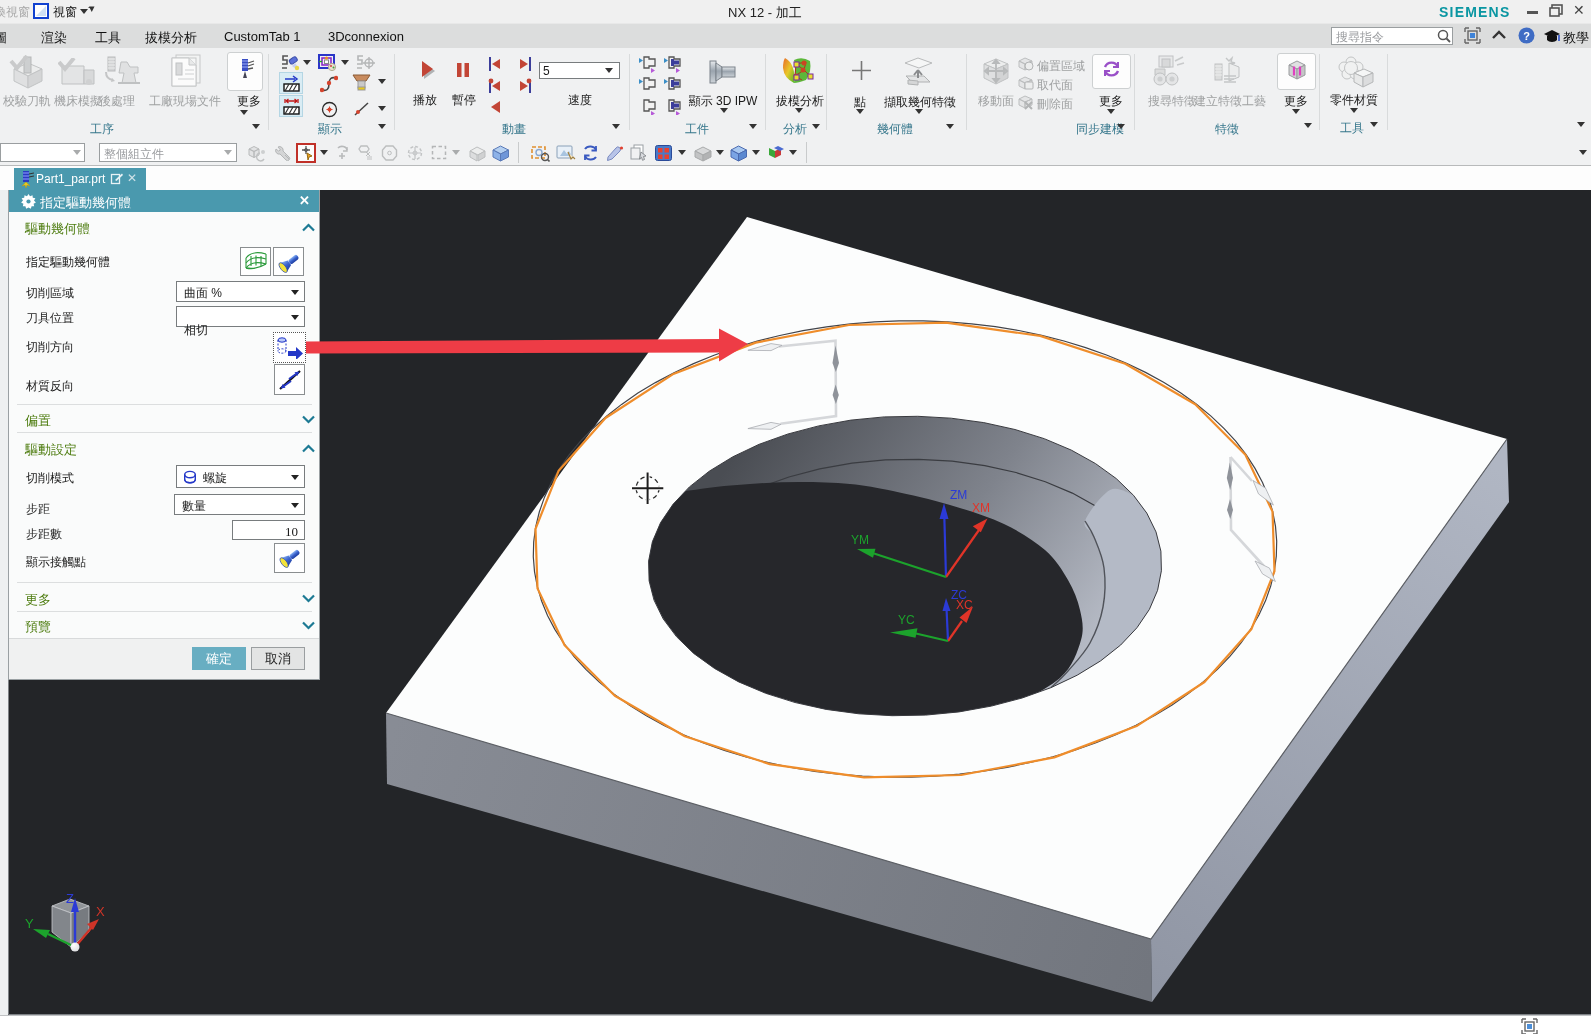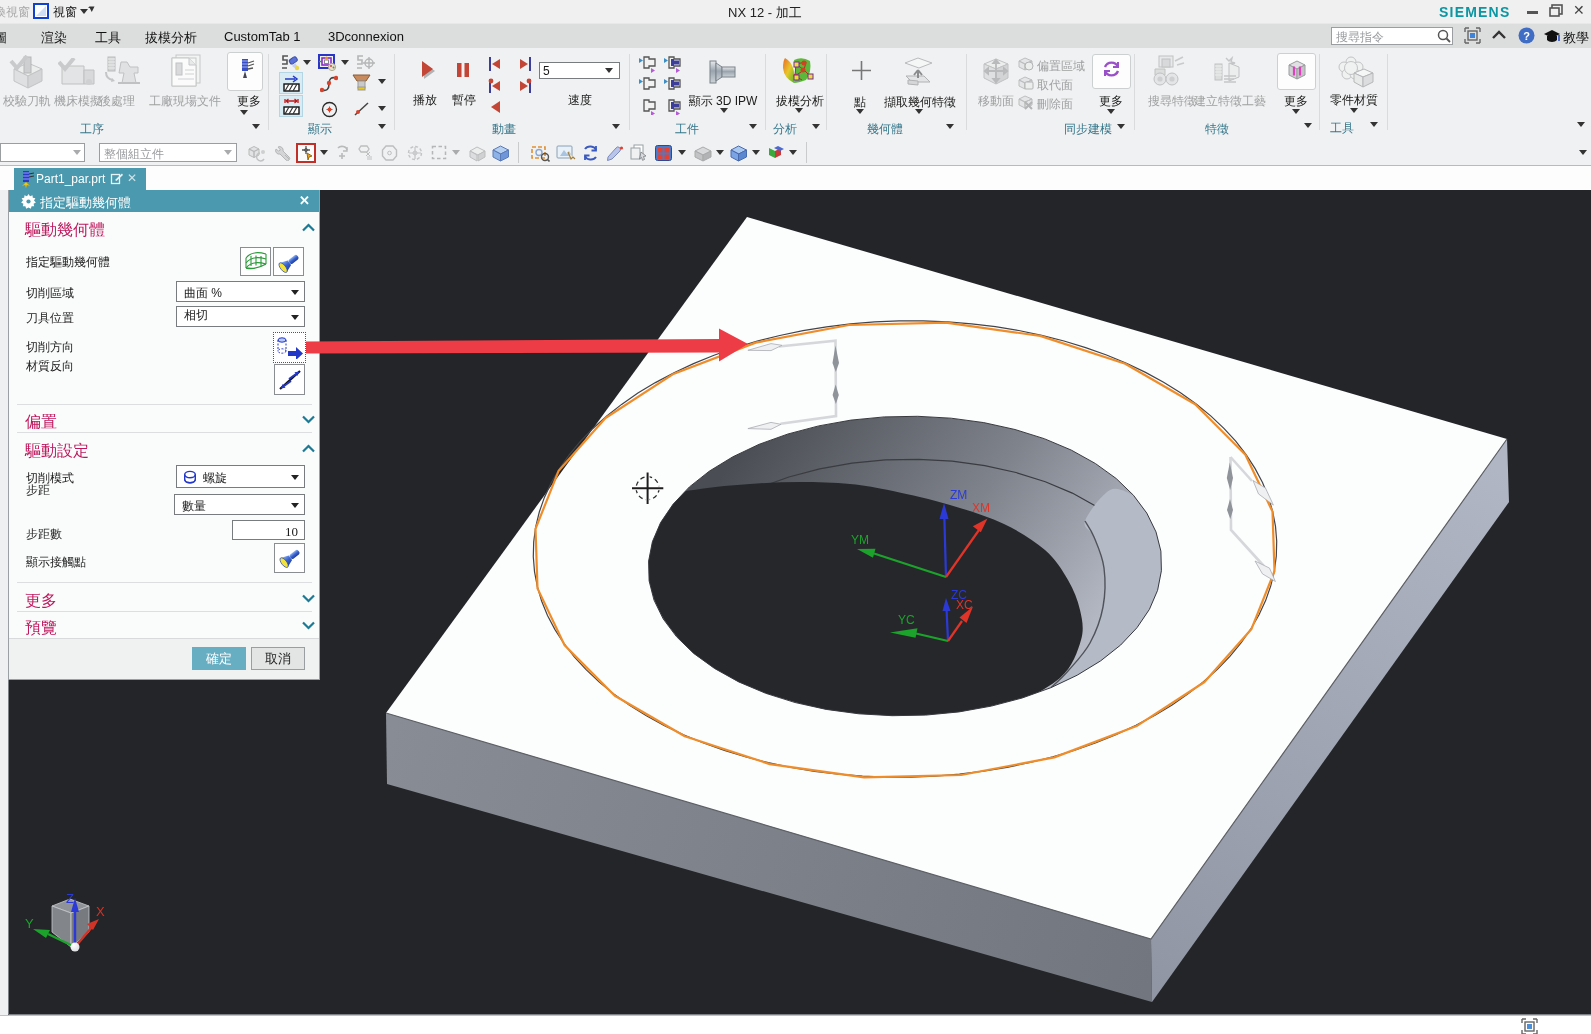--- a/index.html
+++ b/index.html
@@ -4,31 +4,31 @@
 *{margin:0;padding:0;box-sizing:border-box}
 html,body{width:1591px;height:1034px;overflow:hidden}
 body{font-family:"Liberation Sans",sans-serif;position:relative;background:#fff;color:#1a1a1a}
 .abs{position:absolute}
 .titlebar{position:absolute;left:0;top:0;width:1591px;height:23px;background:#f0f0f0}
 .menubar{position:absolute;left:0;top:23px;width:1591px;height:25px;background:#dcdddd;border-top:1px solid #e8e8e8}
 .menubar span.mi{position:absolute;top:5px;font-size:13px;color:#111}
 .ribbon{position:absolute;left:0;top:48px;width:1591px;height:92px;background:#f0f1f2}
 .toolrow{position:absolute;left:0;top:140px;width:1591px;height:26px;background:#f0f1f2;border-bottom:1px solid #b8babb}
 .tabstrip{position:absolute;left:0;top:166px;width:1591px;height:24px;background:#fdfdfd}
-.glabel{position:absolute;font-size:12px;color:#36778c;text-align:left}
+.glabel{position:absolute;font-size:12px;color:#36778c;text-align:right}
 .gsep{position:absolute;top:54px;width:1px;height:76px;background:#d9dbdc}
 .ilabel{position:absolute;font-size:12px;color:#9fa1a2;text-align:center;white-space:nowrap}
 .ilabel.en{color:#1a1a1a}
 .dd{position:absolute;width:0;height:0;border-left:4px solid transparent;border-right:4px solid transparent;border-top:5px solid #333}
 .dd.dis{border-top-color:#a9abac}
 .morebox{position:absolute;border:1px solid #cdd0d1;border-radius:3px;background:#fdfdfd}
 .vp{position:absolute;left:8px;top:190px}
 .dialog{position:absolute;left:8px;top:190px;width:312px;height:490px;background:#fafbfb;border:1px solid #9aa0a3;border-top:none}
 .dhead{position:absolute;left:0;top:0;width:100%;height:22px;background:#4a99ae;color:#fff}
-.sect{position:absolute;left:16px;font-size:16px;color:#be185d}
+.sect{position:absolute;left:16px;font-size:13px;color:#4d7c0f}
 .dlabel{position:absolute;left:17px;font-size:12px;color:#222}
 .combo{position:absolute;background:#fff;border:1px solid #787c7e;height:21px;font-size:12px}
 .combo .ca{position:absolute;right:5px;top:8px;width:0;height:0;border-left:4px solid transparent;border-right:4px solid transparent;border-top:5px solid #222}
 .ibtn{position:absolute;width:31px;height:29px;background:#fff;border:1px solid #8a8e90}
 .hsep{position:absolute;left:8px;width:295px;height:1px;background:#dcdedf}
 .statusbar{position:absolute;left:0;top:1015px;width:1591px;height:19px;background:#fff;border-top:1px solid #c0c2c4}
 .leftgap{position:absolute;left:0;top:190px;width:8px;height:825px;background:#eef0f1}
 </style></head>
 <body>
 
@@ -691,34 +691,34 @@
         <ellipse cx="4.5" cy="12" rx="2.6" ry="5.8" fill="#f2e23a" stroke="#2a4ab0" stroke-width=".7"></ellipse>
       </g>
     </svg>
   <span class="dlabel" style="top:95px">切削區域</span>
   <div class="combo" style="left:167px;top:91px;width:129px">
       <span class="abs" style="left:7px;top:3px">曲面 %</span>
       <span class="ca"></span>
     </div>
   <span class="dlabel" style="top:120px">刀具位置</span>
   <div class="combo" style="left:167px;top:116px;width:129px">
-      <span class="abs" style="left:7px;top:0">相切</span>
+      <span class="abs" style="left:7px;top:15px">相切</span>
       <span class="ca"></span>
     </div>
   <span class="dlabel" style="top:149px">切削方向</span>
   <div class="abs" style="left:264px;top:142px;width:33px;height:31px;background:#fff;border:1px dotted #555"></div>
   <svg class="abs" style="left:267px;top:146px" width="27" height="23" viewBox="0 0 27 23">
       <g stroke="#2438c8" fill="#b8c8f8">
         <ellipse cx="6" cy="4" rx="4" ry="2.2"></ellipse>
         <path d="M2 4 V15 M10 4 V15" stroke-dasharray="2 1.5"></path>
         <ellipse cx="6" cy="15" rx="4" ry="2.2" stroke-dasharray="2 1.5" fill="none"></ellipse>
       </g>
       <path d="M12 15 h8 v-4 l7 6.5 l-7 6.5 v-4 h-8 Z" fill="#2438c8"></path>
     </svg>
-  <span class="dlabel" style="top:168px">材質反向</span>
+  <span class="dlabel" style="top:188px">材質反向</span>
   <div class="ibtn" style="left:265px;top:174px;height:31px"></div>
   <svg class="abs" style="left:269px;top:178px" width="24" height="24" viewBox="0 0 24 24">
       <path d="M2 21 L22 3" stroke="#111" stroke-width="2.2"></path>
       <path d="M11 11 L18 6" stroke="#2438c8" stroke-width="2"></path>
       <path d="M21.5 3.5 L16.5 4.2 L19.3 8 Z" fill="#2438c8"></path>
       <path d="M13 13 L6 18" stroke="#2438c8" stroke-width="2"></path>
       <path d="M2.5 20.5 L7.5 19.8 L4.7 16 Z" fill="#2438c8"></path>
     </svg>
   <div class="hsep" style="top:214px"></div>
   <span class="sect" style="top:222px">偏置</span>
@@ -735,21 +735,21 @@
       <svg class="abs" style="left:5px;top:4px" width="16" height="15" viewBox="0 0 16 15">
         <g fill="none" stroke="#2438c8" stroke-width="1.4">
           <ellipse cx="8" cy="4.6" rx="5.3" ry="3.2"></ellipse>
           <path d="M13.3 4.6 v5 a5.3 3.2 0 0 1 -10.6 0 v-5"></path>
           <path d="M2.7 9.6 a5.3 3.2 0 0 0 10.6 0"></path>
         </g>
       </svg>
       <span class="abs" style="left:26px;top:4px">螺旋</span>
       <span class="ca" style="top:9px"></span>
     </div>
-  <span class="dlabel" style="top:292px">步距</span>
+  <span class="dlabel" style="top:311px">步距</span>
   <div class="combo" style="left:165px;top:304px;width:131px">
       <span class="abs" style="left:7px;top:3px">數量</span>
       <span class="ca"></span>
     </div>
   <span class="dlabel" style="top:336px">步距數</span>
   <div class="abs" style="left:223px;top:330px;width:73px;height:20px;background:#fff;border:1px solid #787c7e">
       <span class="abs" style="right:6px;top:3px;font-size:13px;font-family:'Liberation Serif',serif">10</span>
     </div>
   <span class="dlabel" style="top:364px">顯示接觸點</span>
   <div class="ibtn" style="left:265px;top:353px;height:30px"></div>

